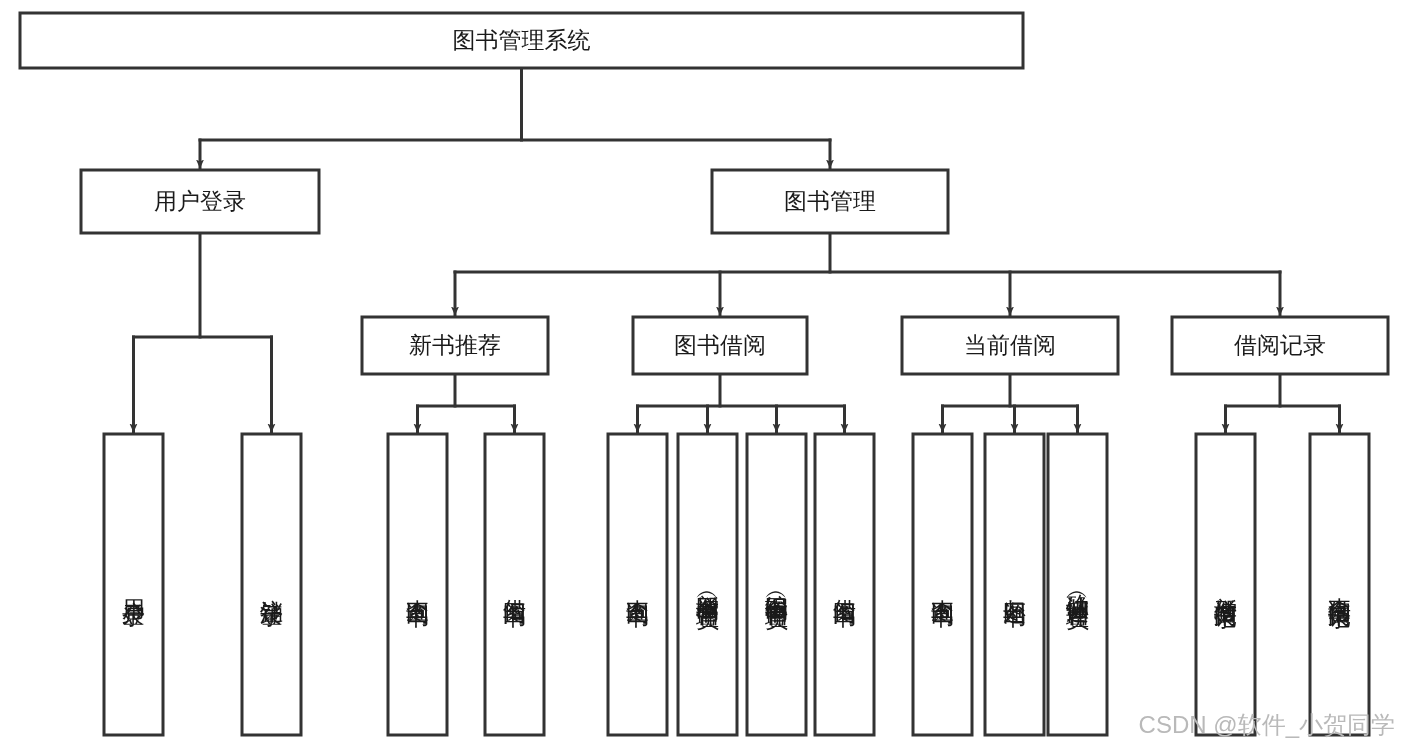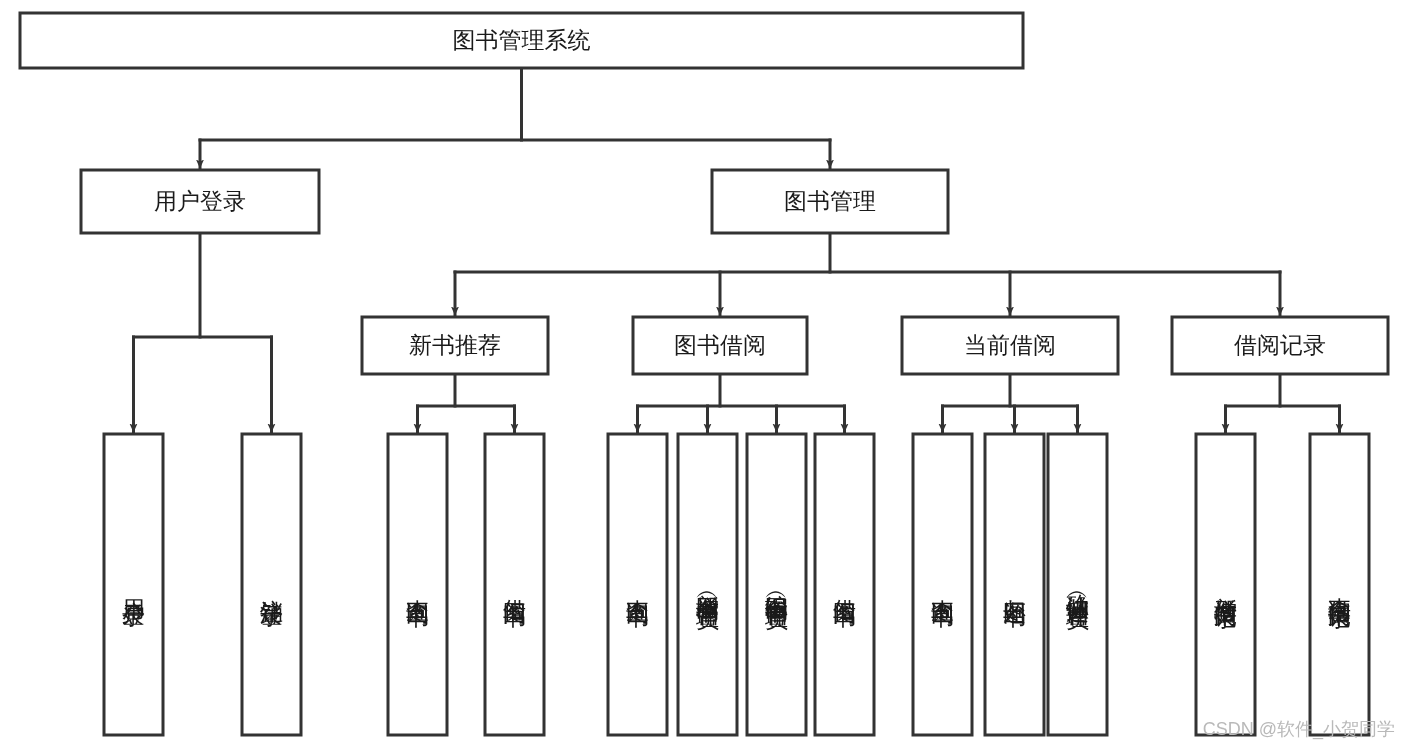--- a/index.html
+++ b/index.html
@@ -55,21 +55,21 @@
     white-space: nowrap;
     line-height: 1;
     transform: translate(-50%, -50%);
     pointer-events: none;
   }
   .watermark {
     position: absolute;
     right: 10px;
     bottom: 6px;
     font-family: "Liberation Sans", "DejaVu Sans", sans-serif;
-    font-size: 18px;
+    font-size: 24px;
     color: #b9b9b9;
     white-space: nowrap;
   }
 </style>
 </head>
 <body>
 
 <div id="diagram-root">
 
   <svg class="diagram-svg" viewBox="0 0 1405 747">

